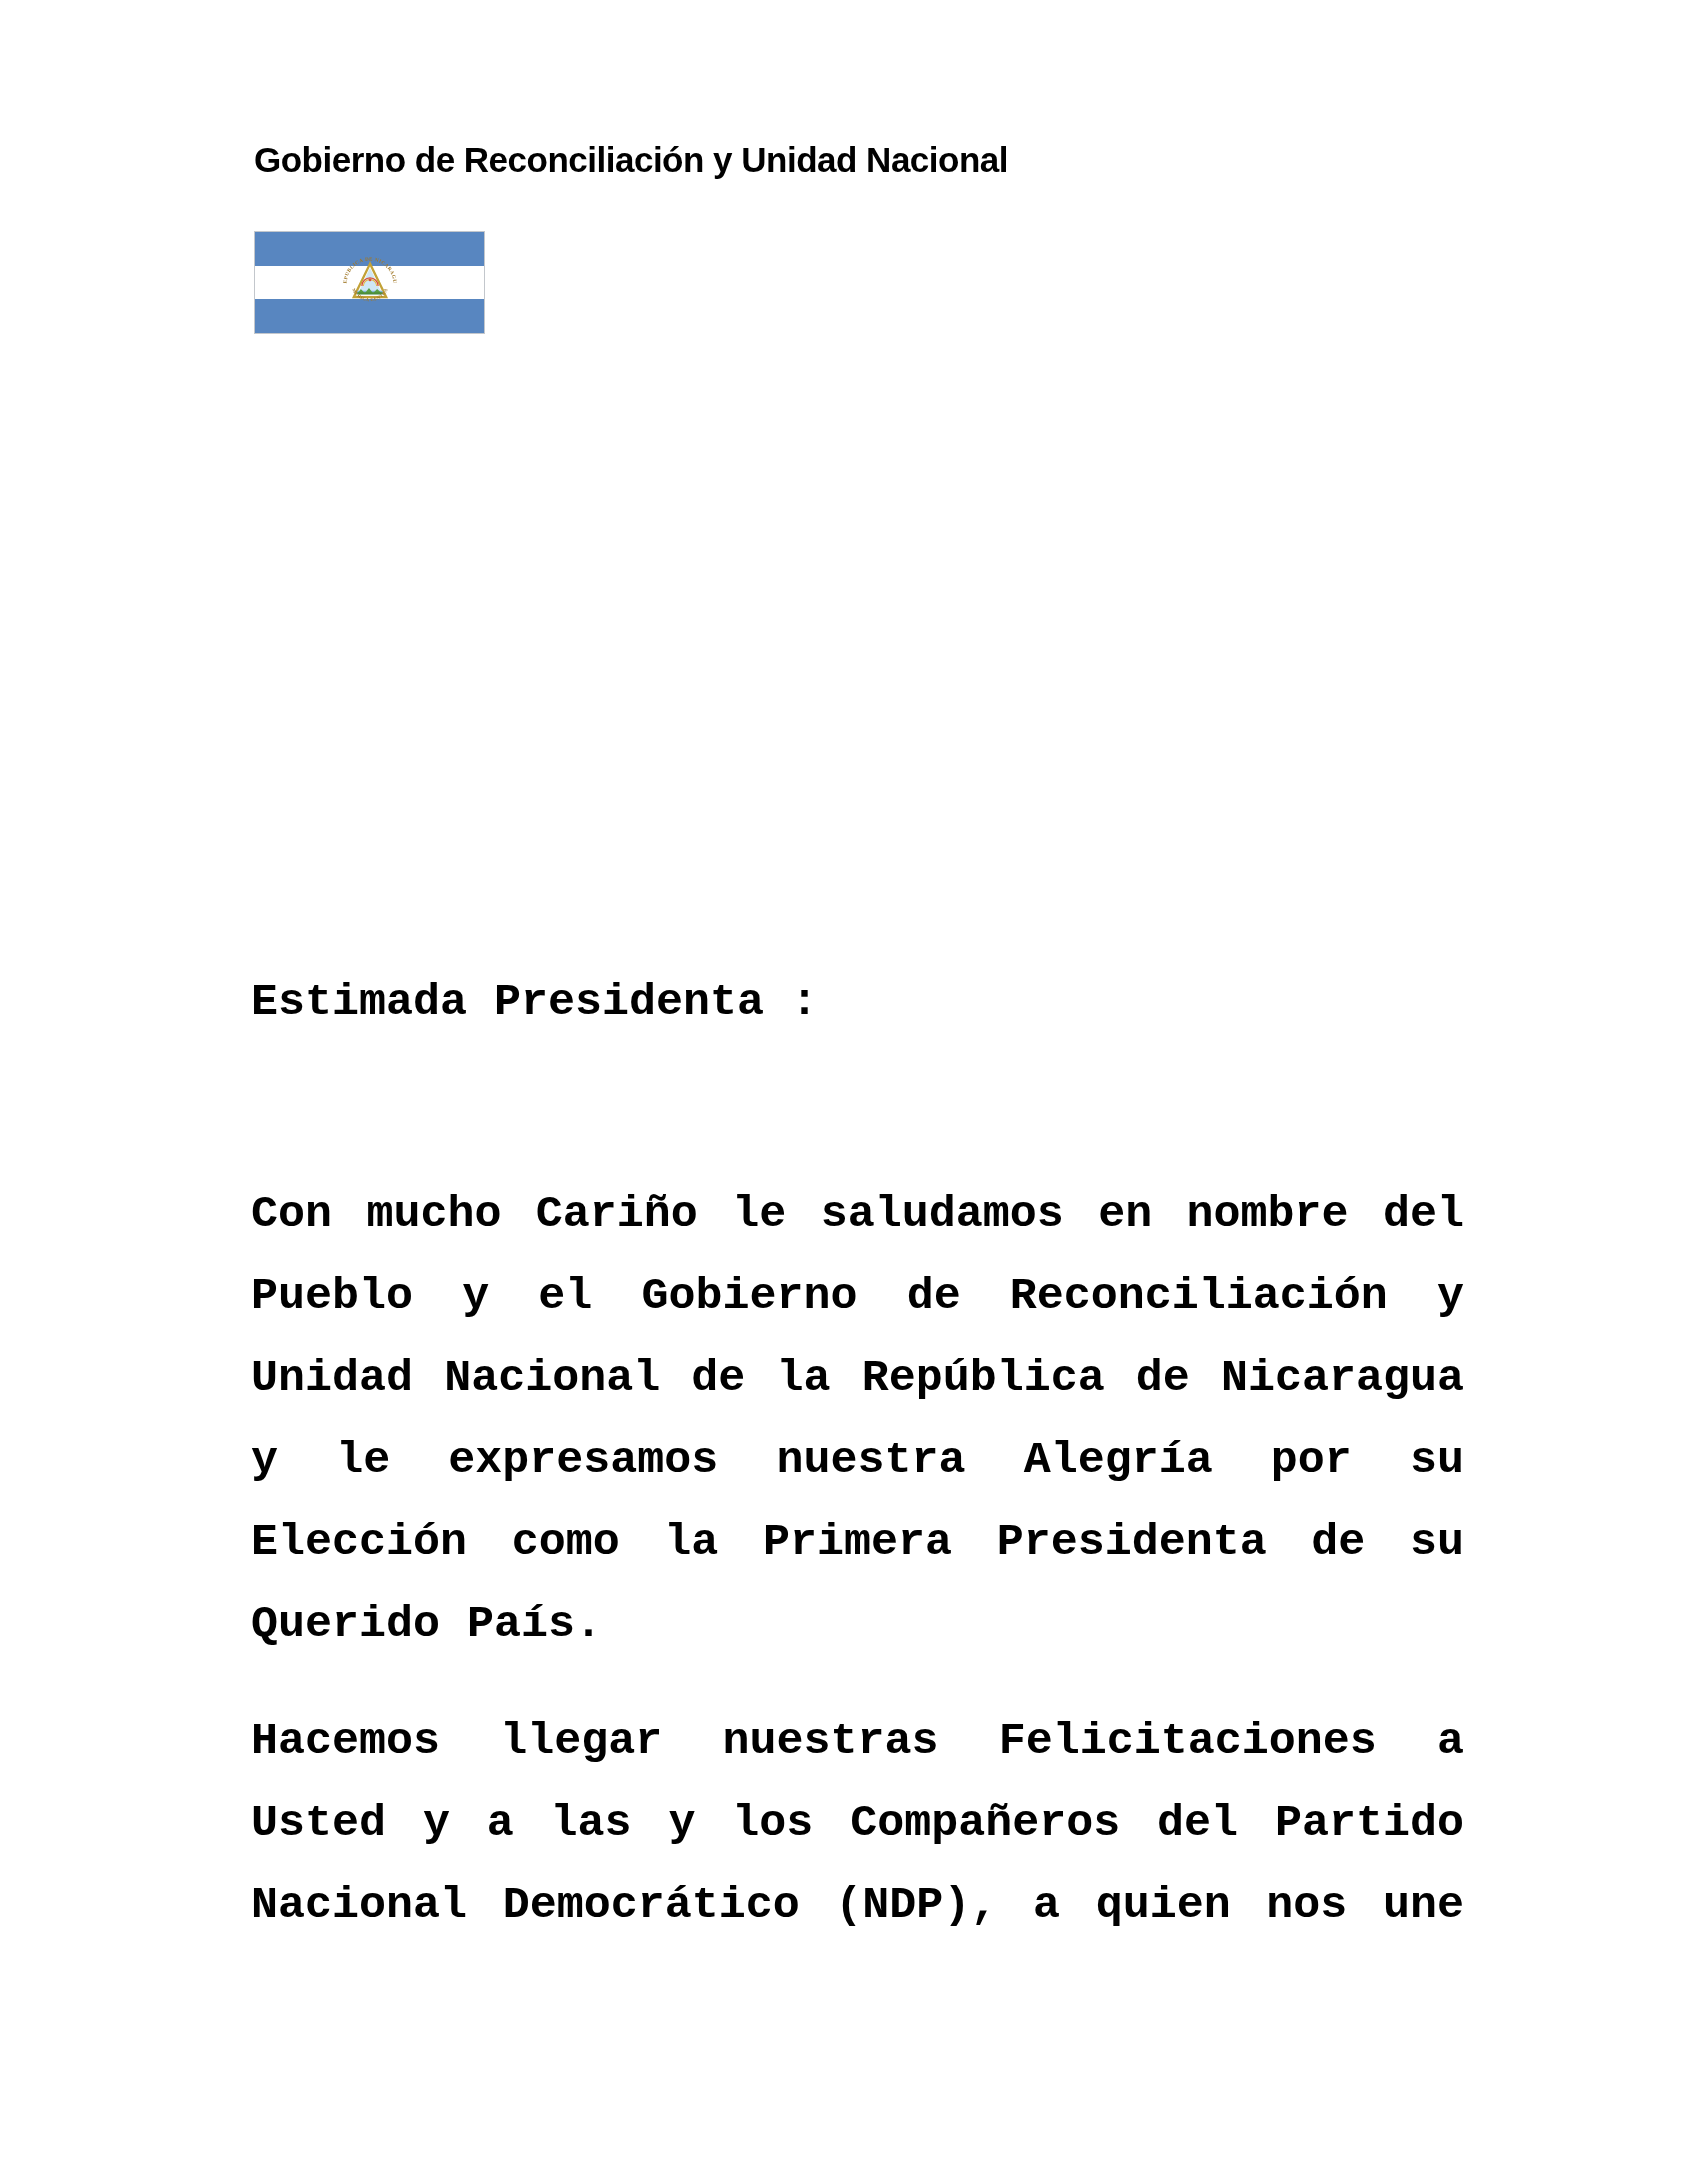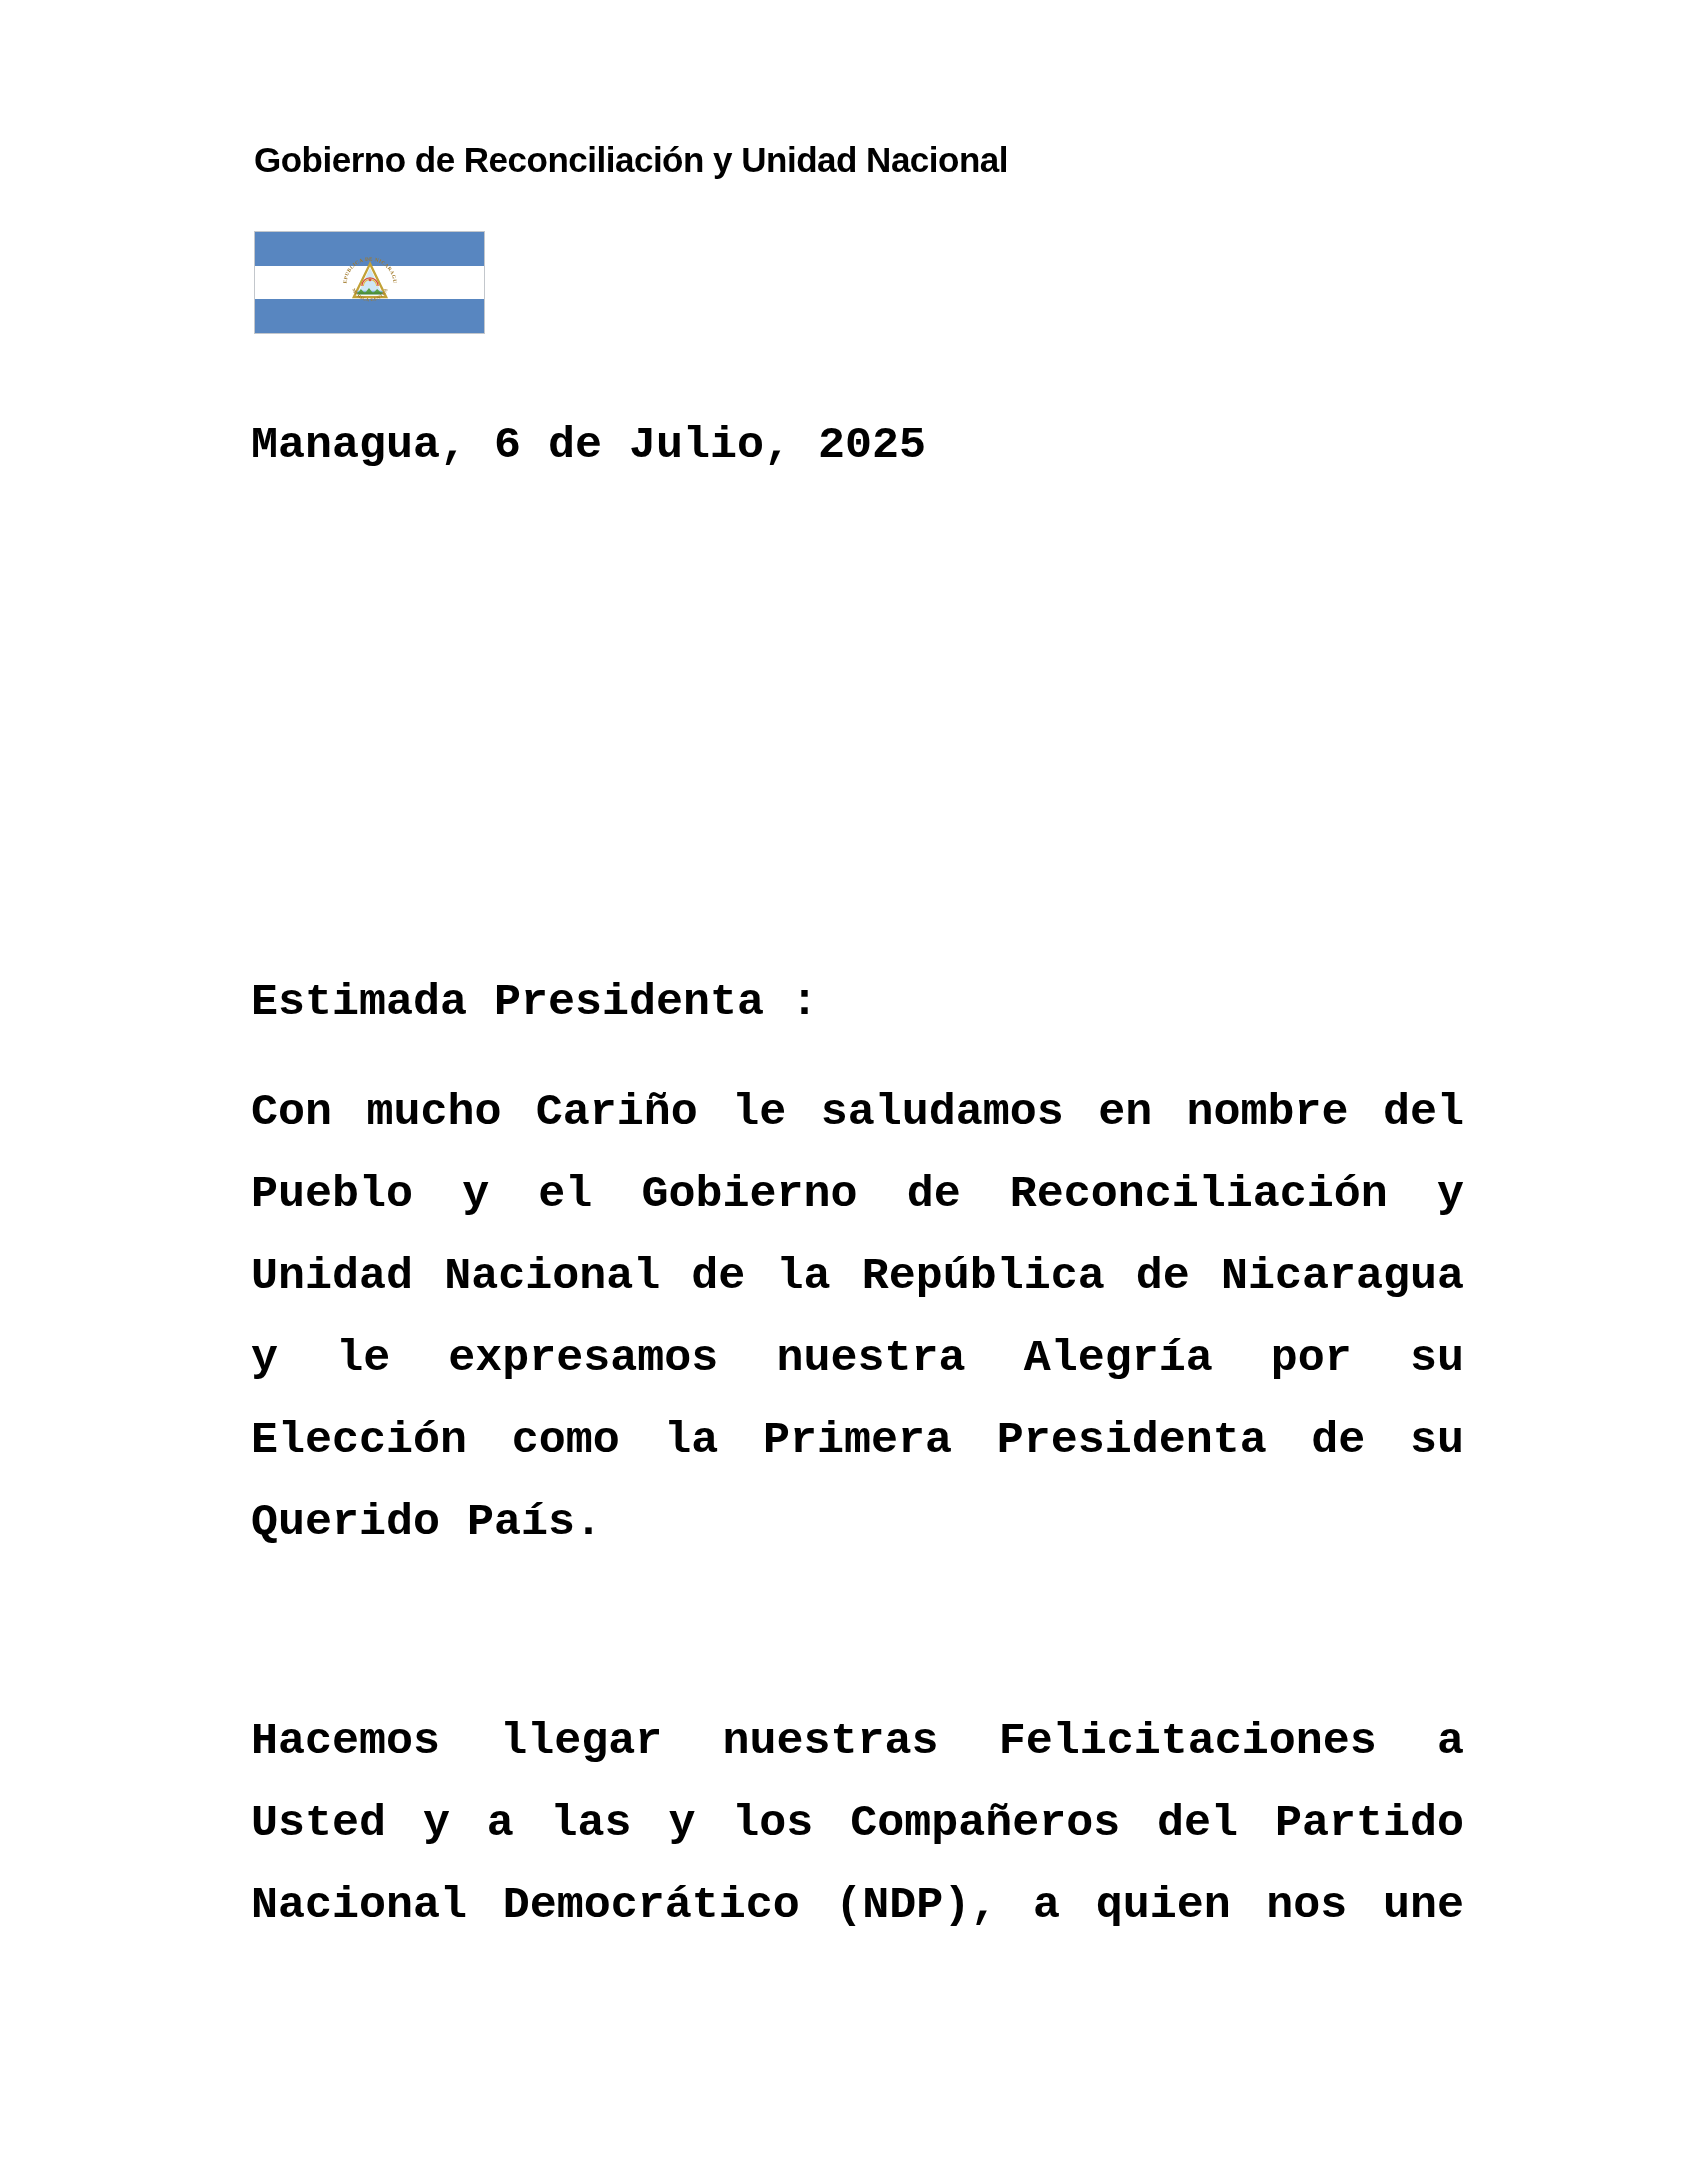--- a/index.html
+++ b/index.html
@@ -65,21 +65,21 @@
   }
   .date-line      { top: 415px;  line-height: 61px; white-space: nowrap; }
   .recipient      { top: 579px;  line-height: 61px; }
   .salutation     { top: 972px;  line-height: 61px; white-space: nowrap; text-align: center; }
   .body-par {
     width: 1213px;
     line-height: 82px;
     text-align: justify;
     white-space: normal;
   }
-  .par-1 { top: 1072px; }
+  .par-1 { top: 1174px; }
   .par-2 { top: 1701px; text-align-last: justify; }
 </style>
 </head>
 <body>
 
 <div class="page">
 
   <div class="letterhead">
     <div>Gobierno de Reconciliación y Unidad Nacional</div>
   </div>
@@ -109,21 +109,20 @@
 
       <text font-size="5" font-weight="bold" fill="#a07828" letter-spacing="0.4" font-family="Liberation Serif, DejaVu Serif, serif">
         <textPath href="#arcTop" startOffset="50%" text-anchor="middle">REPUBLICA DE NICARAGUA</textPath>
       </text>
       <text font-size="4.6" font-weight="bold" fill="#a07828" letter-spacing="0.4" font-family="Liberation Serif, DejaVu Serif, serif">
         <textPath href="#arcBot" startOffset="50%" text-anchor="middle">AMERICA CENTRAL</textPath>
       </text>
     </svg>
   </div>
 
-  <div class="mono date-line">Managua, 6 de Julio, 2025</div>
 
 
   <div class="mono salutation">Estimada Presidenta :</div>
 
   <div class="mono body-par par-1">Con mucho Cariño le saludamos en nombre del Pueblo y el Gobierno de Reconciliación y Unidad Nacional de la República de Nicaragua y le expresamos nuestra Alegría por su Elección como la Primera Presidenta de su Querido País.</div>
   <div class="mono body-par par-2">Hacemos llegar nuestras Felicitaciones a Usted y a las y los Compañeros del Partido Nacional Democrático (NDP), a quien nos une</div>
 
 </div>
 
 

